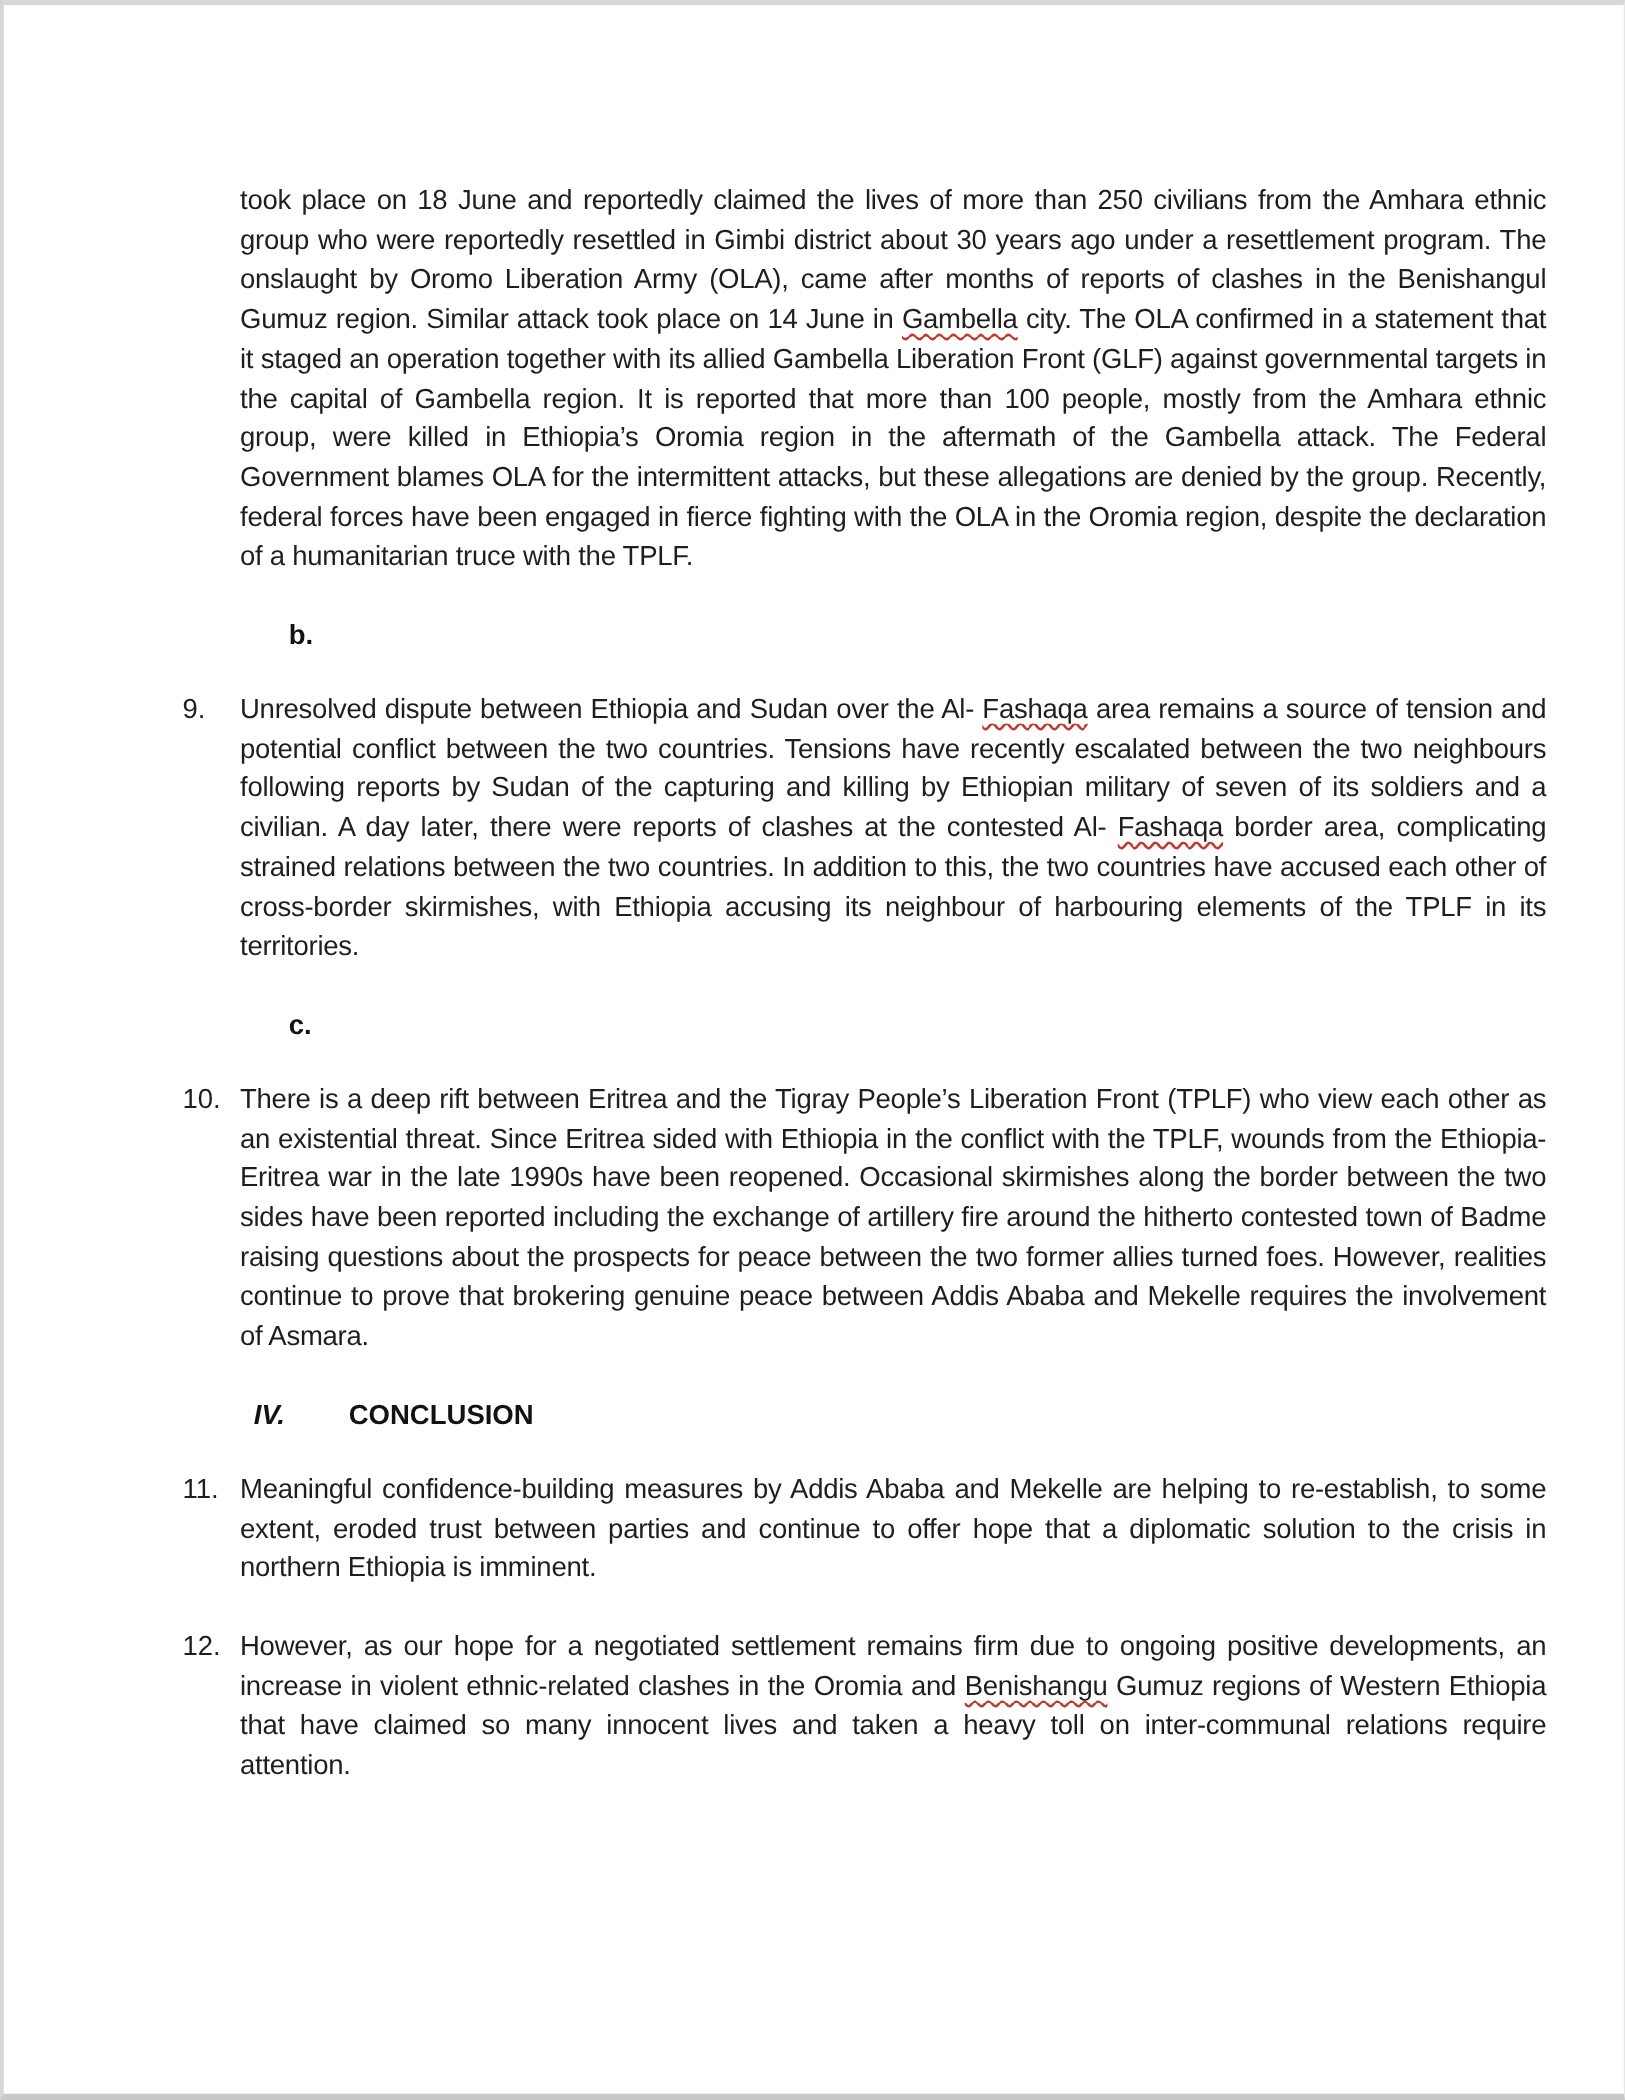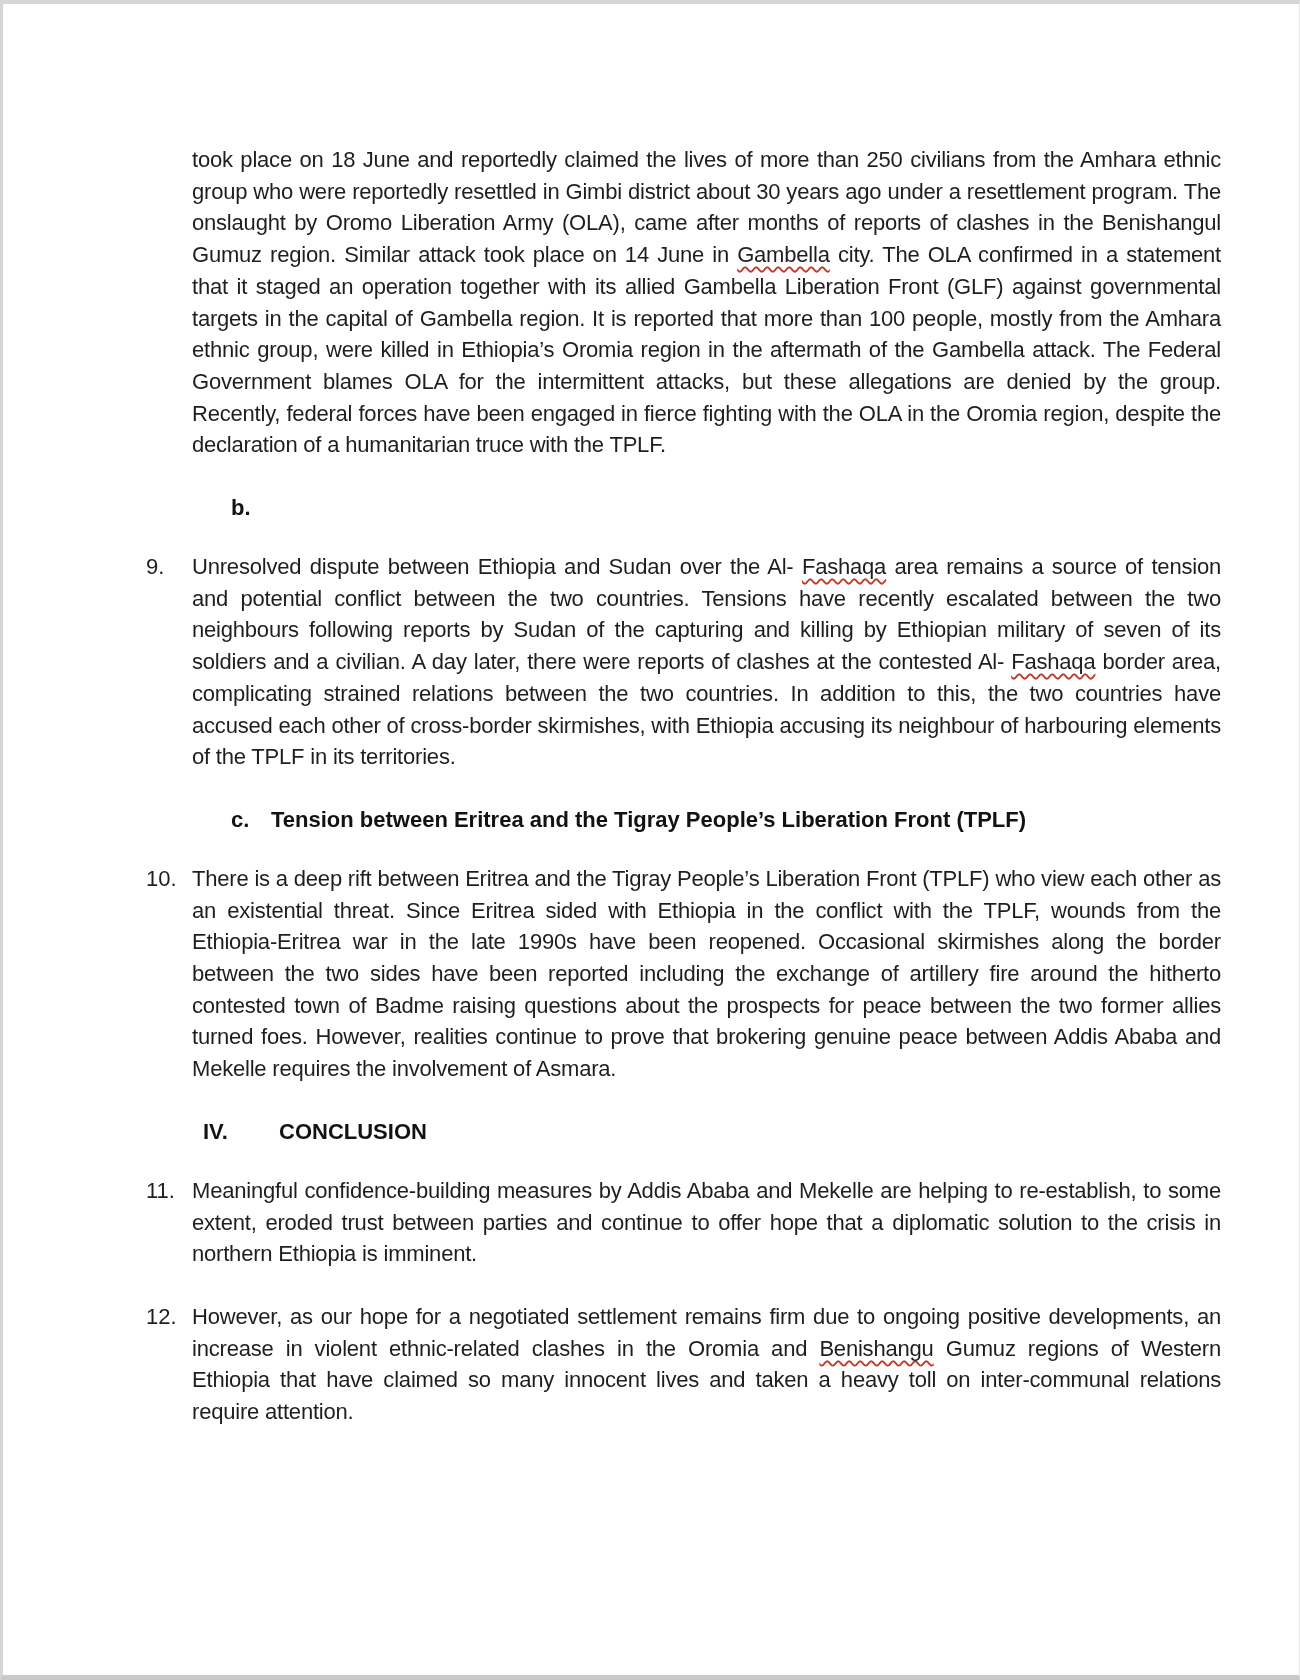--- a/index.html
+++ b/index.html
@@ -12,21 +12,21 @@
     box-sizing: border-box;
     width: 1300px; height: 1680px;
     background: #ffffff;
     border-top: 4px solid #d6d6d6;
     border-left: 3px solid #d6d6d6;
     border-bottom: 5px solid #c9c9c9;
     border-right: 1px solid #e6e6e6;
     overflow: hidden;
   }
   .content {
-    padding: 140px 78px 0 189px; 
+    padding: 140px 62px 0 189px; 
   }
   .para {
     margin: 0 0 31px 0;
     text-align: justify;
     font-size: 22px;
     line-height: 31.7px;
     color: #1e1e1e;
     letter-spacing: -0.2px;
   }
   .numbered { position: relative; }
@@ -41,21 +41,21 @@
     display: flex;
     font-weight: 700;
     color: #121212;
     font-size: 22px;
     line-height: 32px;
     margin: 0 0 27px 0;
   }
   .heading-bc { margin-left: 39px; }   
   .heading-bc .hmark { flex: 0 0 40px; }
   .heading-iv { margin-left: 11px; }   
-  .heading-iv .hmark { flex: 0 0 76px; }
+  .heading-iv .hmark { flex: 0 0 76px; font-style: italic; }
   .sq {
     text-decoration-line: underline;
     text-decoration-style: wavy;
     text-decoration-color: #c0392b;
     text-decoration-thickness: 2px;
     text-underline-offset: 4px;
     text-decoration-skip-ink: none;
   }
 </style>
 </head>
@@ -67,21 +67,20 @@
     <p class="para"><span>took place on 18 June and reportedly claimed the lives of more than 250 civilians from the Amhara ethnic group who were reportedly resettled in Gimbi district about 30 years ago under a resettlement program. The onslaught by Oromo Liberation Army (OLA), came after months of reports of clashes in the Benishangul Gumuz region. Similar attack took place on 14 June in </span><span class="sq">Gambella</span><span> city. The OLA confirmed in a statement that it staged an operation together with its allied Gambella Liberation Front (GLF) against governmental targets in the capital of Gambella region. It is reported that more than 100 people, mostly from the Amhara ethnic group, were killed in Ethiopia’s Oromia region in the aftermath of the Gambella attack. The Federal Government blames OLA for the intermittent attacks, but these allegations are denied by the group. Recently, federal forces have been engaged in fierce fighting with the OLA in the Oromia region, despite the declaration of a humanitarian truce with the TPLF.</span></p>
 
     <div class="heading heading-bc">
       <span class="hmark">b.</span>
     </div>
 
     <p class="para numbered"><span class="pnum">9.</span><span>Unresolved dispute between Ethiopia and Sudan over the Al- </span><span class="sq">Fashaqa</span><span> area remains a source of tension and potential conflict between the two countries. Tensions have recently escalated between the two neighbours following reports by Sudan of the capturing and killing by Ethiopian military of seven of its soldiers and a civilian. A day later, there were reports of clashes at the contested Al- </span><span class="sq">Fashaqa</span><span> border area, complicating strained relations between the two countries. In addition to this, the two countries have accused each other of cross-border skirmishes, with Ethiopia accusing its neighbour of harbouring elements of the TPLF in its territories.</span></p>
 
     <div class="heading heading-bc">
       <span class="hmark">c.</span>
-      <span class="htext">Tension between Eritrea and the Tigray People’s Liberation Front (TPLF)</span>
     </div>
 
     <p class="para numbered"><span class="pnum">10.</span><span>There is a deep rift between Eritrea and the Tigray People’s Liberation Front (TPLF) who view each other as an existential threat. Since Eritrea sided with Ethiopia in the conflict with the TPLF, wounds from the Ethiopia-Eritrea war in the late 1990s have been reopened. Occasional skirmishes along the border between the two sides have been reported including the exchange of artillery fire around the hitherto contested town of Badme raising questions about the prospects for peace between the two former allies turned foes. However, realities continue to prove that brokering genuine peace between Addis Ababa and Mekelle requires the involvement of Asmara.</span></p>
 
     <div class="heading heading-iv">
       <span class="hmark">IV.</span>
       <span class="htext">CONCLUSION</span>
     </div>
 
     <p class="para numbered"><span class="pnum">11.</span><span>Meaningful confidence-building measures by Addis Ababa and Mekelle are helping to re-establish, to some extent, eroded trust between parties and continue to offer hope that a diplomatic solution to the crisis in northern Ethiopia is imminent.</span></p>

